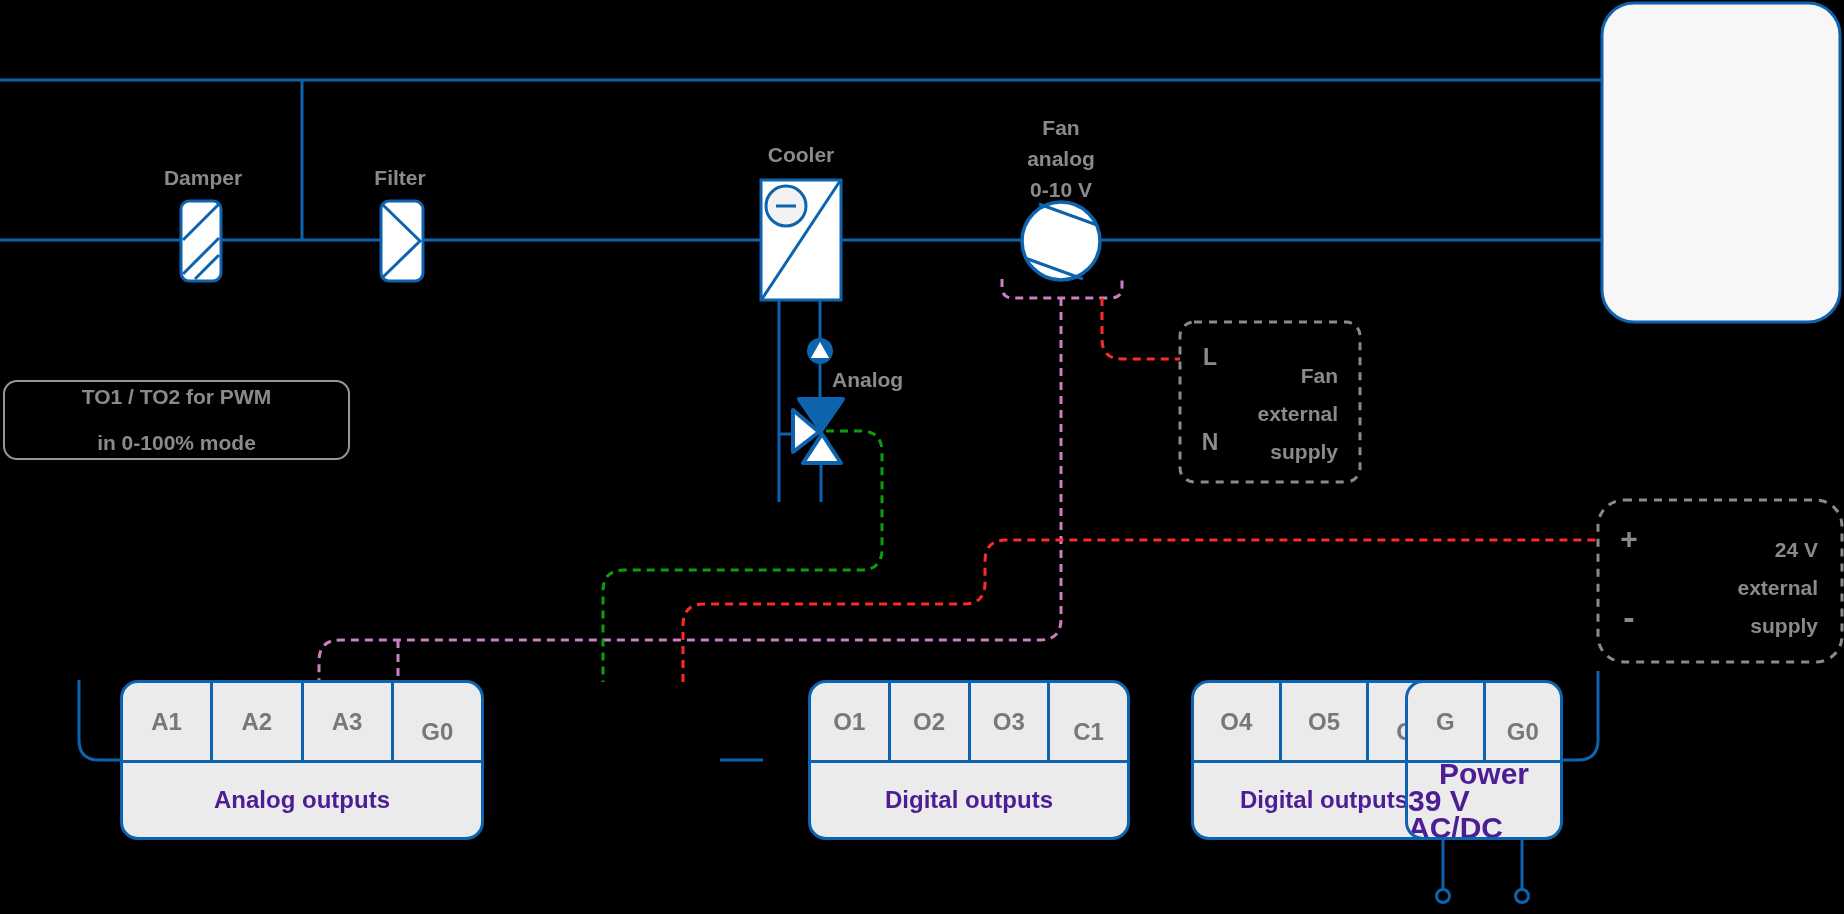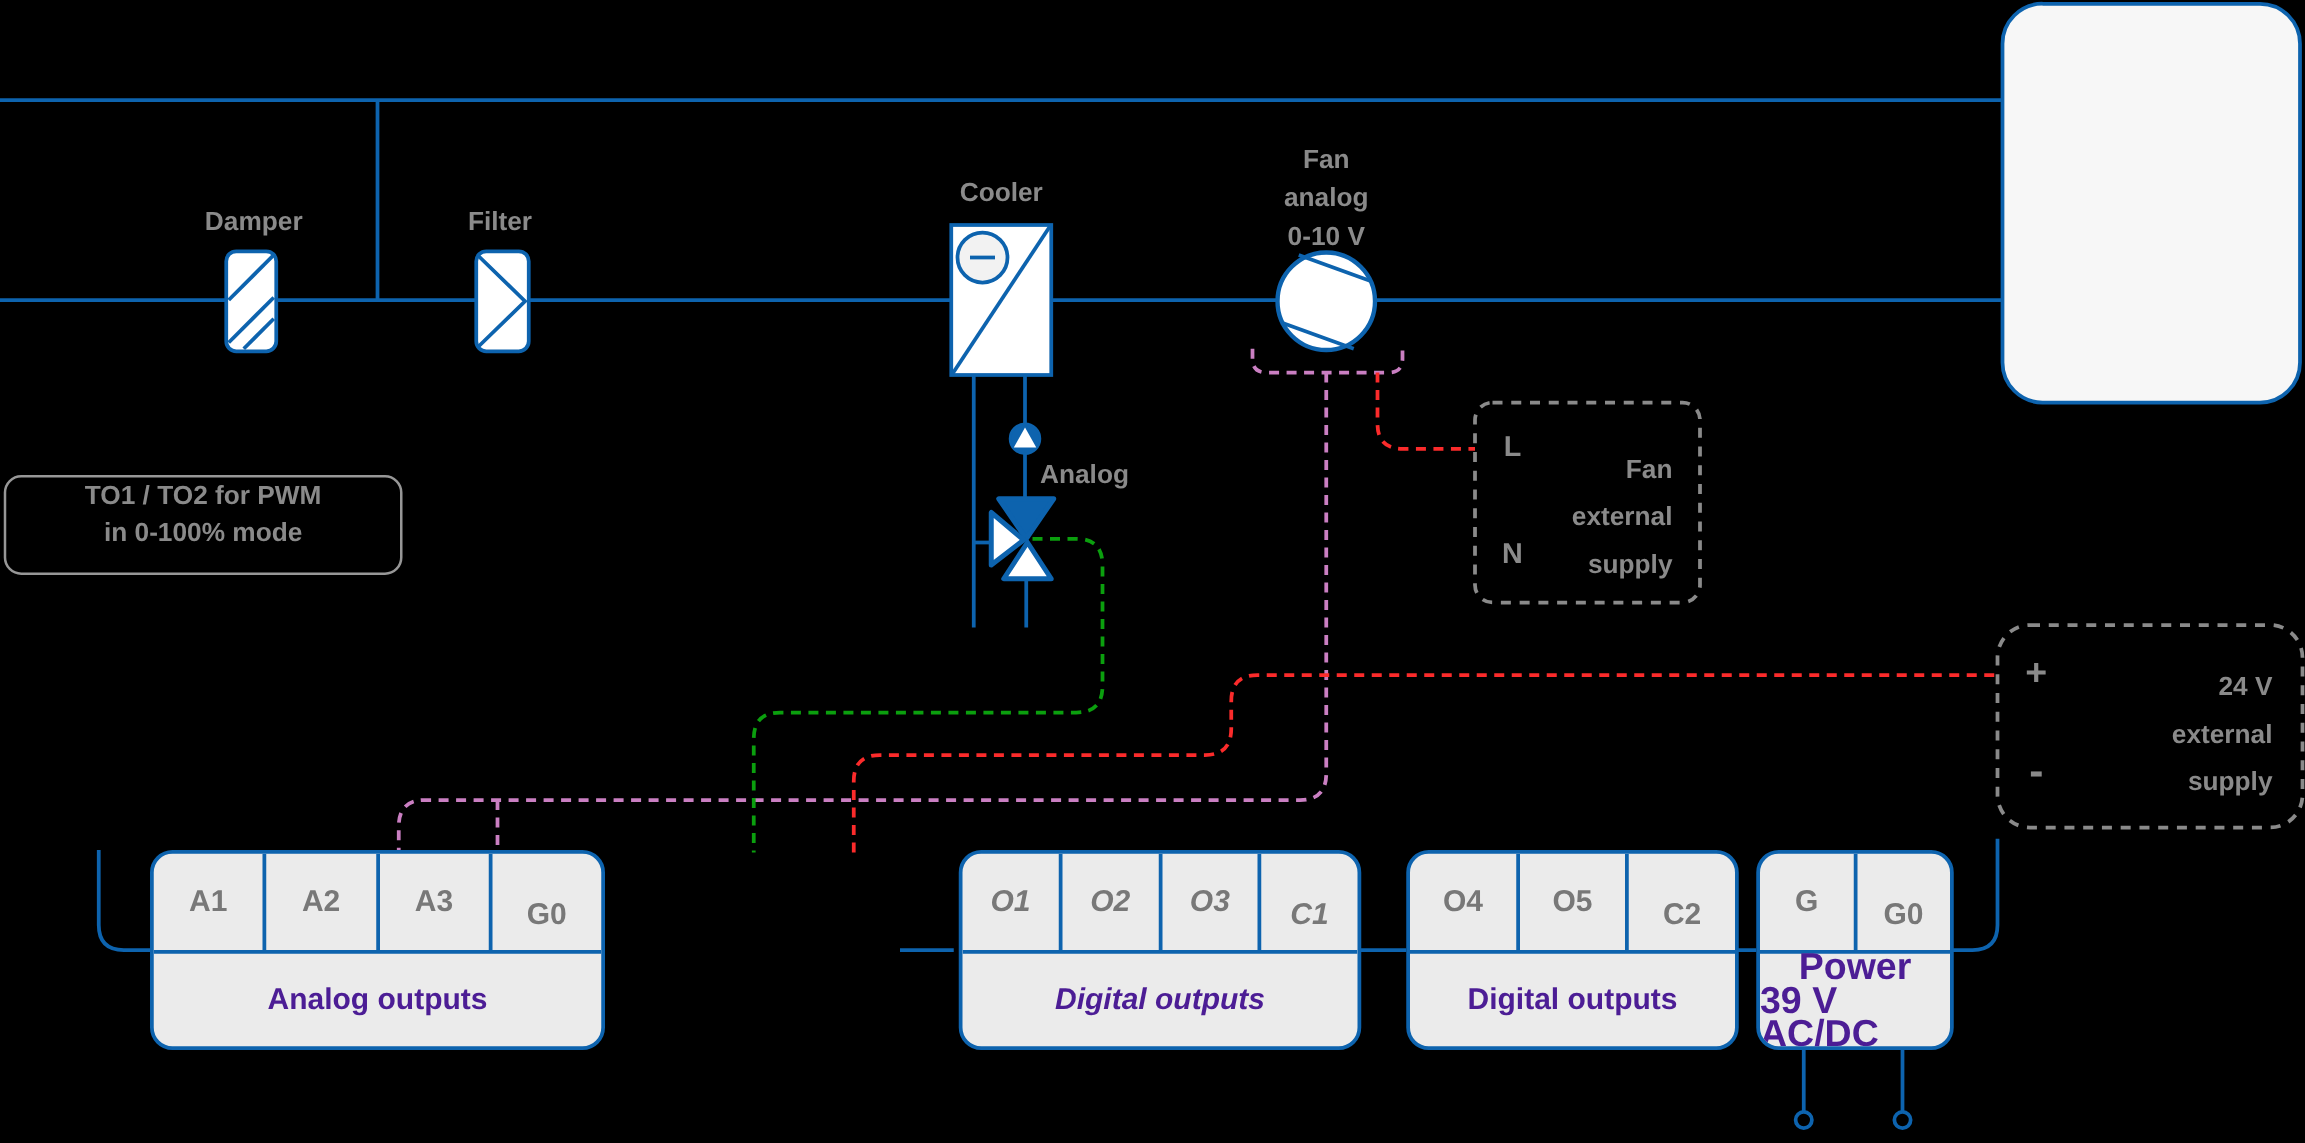--- a/index.html
+++ b/index.html
@@ -1,23 +1,23 @@
 <!DOCTYPE html>
 <html><head>
 <meta charset="utf-8">
 <style>
   html,body{margin:0;padding:0;background:#000;}
   .stage{position:relative;width:1844px;height:914px;background:#000;overflow:hidden;
          font-family:"Liberation Sans","DejaVu Sans",sans-serif;}
   .stage svg{position:absolute;left:0;top:0;}
   .lbl{position:absolute;color:#8a8a8a;font-weight:600;font-size:21px;white-space:pre;}
   .lbl.center{transform:translateX(-50%);text-align:center;}
-  .note-box{position:absolute;left:3px;top:380px;width:319px;height:80px;
+  .note-box{position:absolute;left:3px;top:380px;width:347px;height:80px;
             border:2.5px solid #979797;border-radius:14px;box-sizing:border-box;
-            display:flex;flex-direction:column;align-items:center;justify-content:flex-start;
+            display:flex;flex-direction:column;align-items:center;justify-content:space-between;
             color:#8a8a8a;font-weight:600;font-size:21px;line-height:30px;}
   .tblock{position:absolute;top:680px;height:160px;background:#ebebeb;
           border:3px solid #0d63ae;border-radius:18px;box-sizing:border-box;overflow:hidden;}
   .tblock .cells{display:flex;height:77px;border-bottom:3px solid #0d63ae;}
   .tblock .cell{flex:1;display:flex;align-items:center;justify-content:center;
                 color:#787878;font-weight:bold;font-size:24px;border-right:3px solid #0d63ae;}
   .tblock .cell:last-child{border-right:none;margin-top:20px;}
   .tblock .blabel{height:74px;display:flex;flex-direction:column;align-items:center;
                   justify-content:center;color:#4c1d95;font-weight:bold;font-size:24px;line-height:28px;}
   .supply-letter{position:absolute;color:#8a8a8a;font-weight:600;font-size:23px;transform:translateX(-50%);}
@@ -144,31 +144,31 @@
     <div class="cells">
       <div class="cell">A1</div>
       <div class="cell">A2</div>
       <div class="cell">A3</div>
       <div class="cell">G0</div>
     </div>
     <div class="blabel">Analog outputs</div>
   </div>
 
 
-  <div class="tblock" style="left:767px;width:322px;font-style:italic;">
+  <div class="tblock" style="left:808px;width:322px;">
     <div class="cells">
       <div class="cell">O1</div>
       <div class="cell">O2</div>
       <div class="cell">O3</div>
       <div class="cell">C1</div>
     </div>
     <div class="blabel">Digital outputs</div>
   </div>
 
-  <div class="tblock" style="left:1125px;width:266px;">
+  <div class="tblock" style="left:1191px;width:266px;">
     <div class="cells">
       <div class="cell">O4</div>
       <div class="cell">O5</div>
       <div class="cell">C2</div>
     </div>
     <div class="blabel">Digital outputs</div>
   </div>
 
   <div class="tblock" style="left:1405px;width:158px;">
     <div class="cells">

